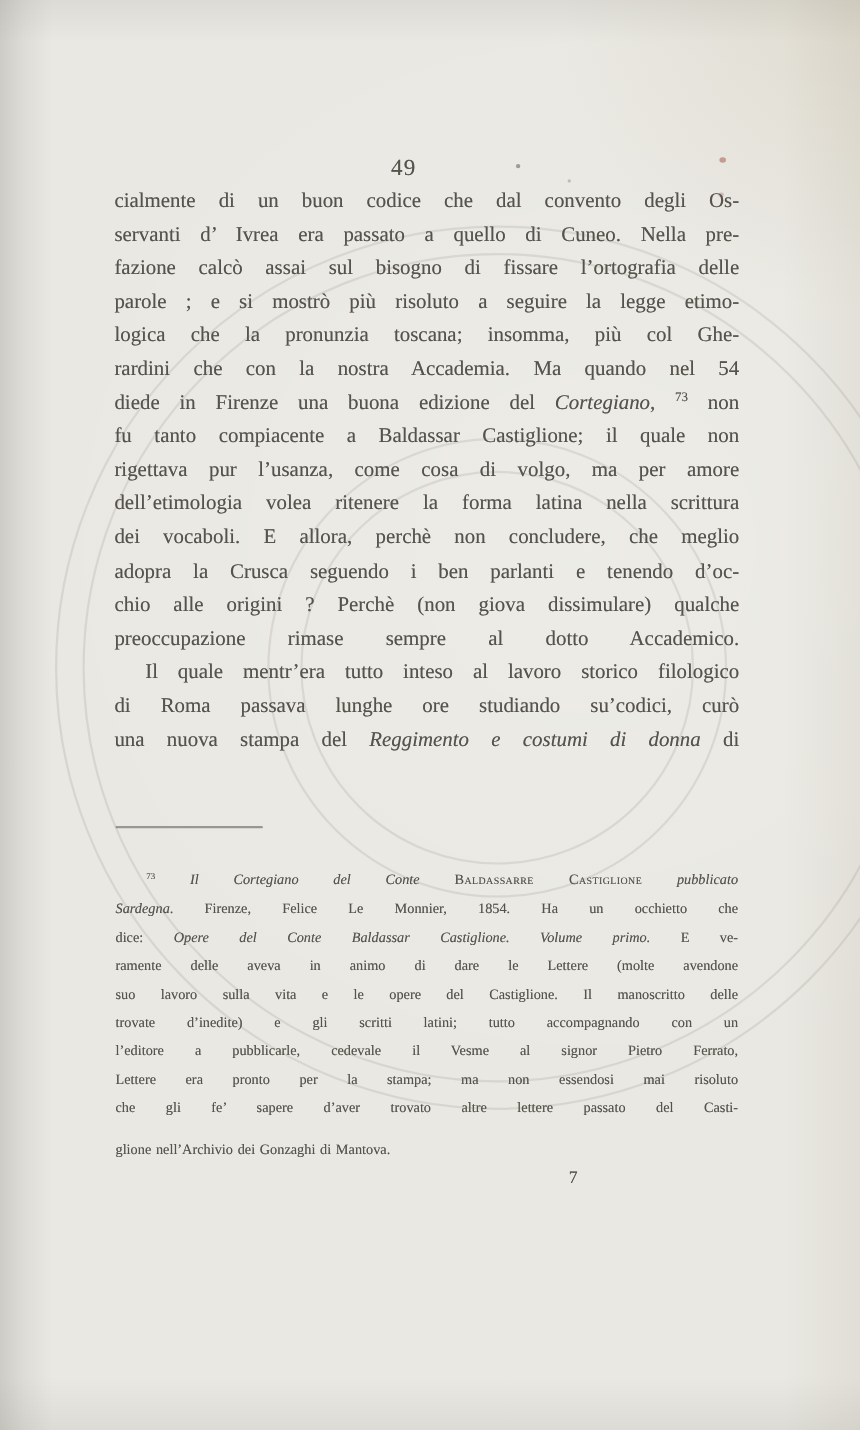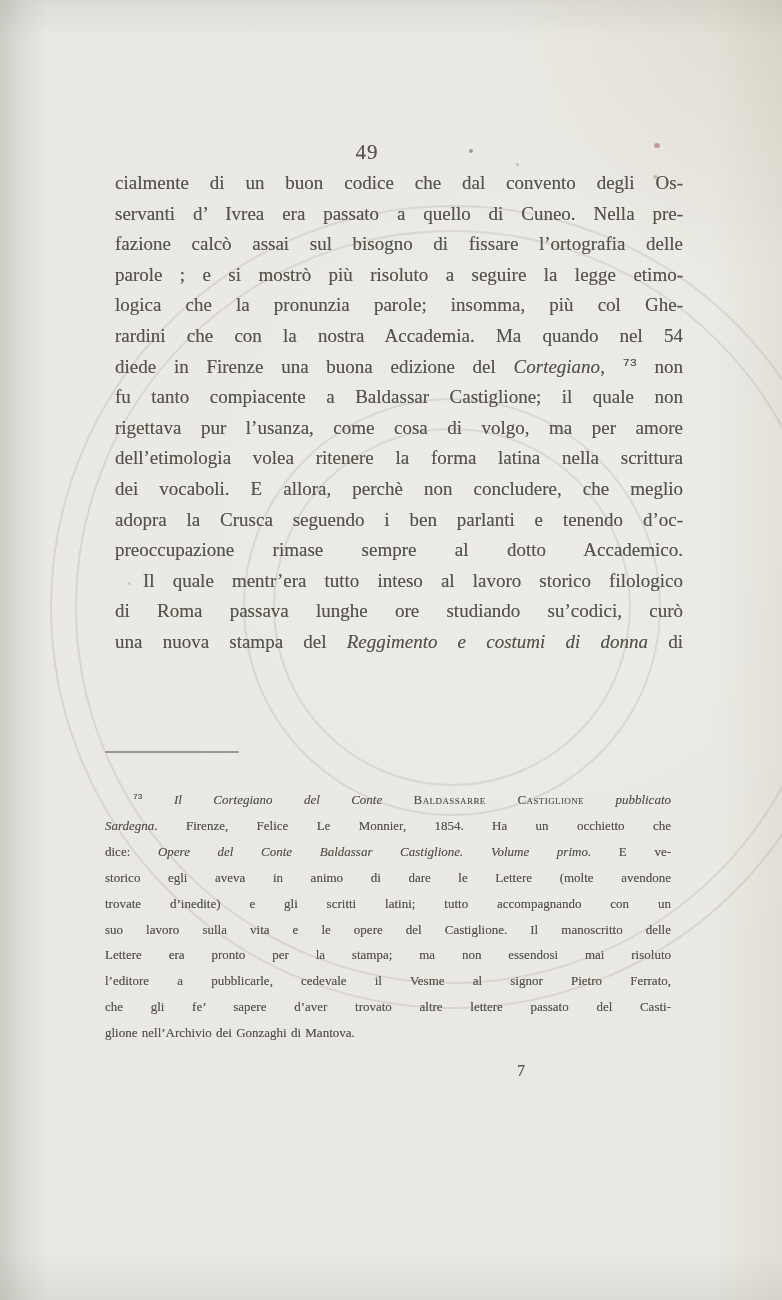--- a/index.html
+++ b/index.html
@@ -38,38 +38,38 @@
   .page-number {
     position: absolute;
     left: 336px; top: 140px; width: 62px;
     text-align: center;
     font-size: 21px;
     letter-spacing: 1px;
   }
 
   .body-text {
     position: absolute;
-    left: 115px; top: 168px; width: 568px;
+    left: 104px; top: 168px; width: 568px;
     font-size: 19px;
     line-height: 30.6px;
     word-spacing: 1.5px;
   }
   .footnote-text {
     position: absolute;
     left: 105px; top: 787px; width: 566px;
     font-size: 13px;
     line-height: 25.9px;
     word-spacing: 1px;
   }
   .tline { text-align: justify; text-align-last: justify; }
-  .tline.lastline { text-align-last: left; }
+  .tline.lastline { text-align-last: left; margin-top: 12px; }
   .tline.indent { text-indent: 28px; }
   .it  { font-style: italic; }
   .sc  { font-variant: small-caps; letter-spacing: 0.4px; }
-  .sup { font-size: 0.62em; vertical-align: super; line-height: 0; font-family: Liberation Mono, monospace; }
+  .sup { font-size: 0.62em; vertical-align: super; line-height: 0; }
 
   .footnote-separator {
     position: absolute;
     left: 105px; top: 751px; width: 134px; height: 2px;
     background: rgba(86,84,77,0.55);
     border-radius: 1px;
   }
 
   .signature-mark {
     position: absolute;
@@ -101,44 +101,45 @@
   <div class="speck speck-4"></div>
   <div class="speck speck-5"></div>
 
   <div class="page-number ink">49</div>
 
   <div class="body-text ink">
       <div class="tline"><span>cialmente di un buon codice che dal convento degli Os-</span></div>
       <div class="tline"><span>servanti d’ Ivrea era passato a quello di Cuneo. Nella pre-</span></div>
       <div class="tline"><span>fazione calcò assai sul bisogno di fissare l’ortografia delle</span></div>
       <div class="tline"><span>parole ; e si mostrò più risoluto a seguire la legge etimo-</span></div>
-      <div class="tline"><span>logica che la pronunzia parole; insomma, più col Ghe-</span></div>
+      <div class="tline"><span>logica che la pronunzia toscana; insomma, più col Ghe-</span></div>
       <div class="tline"><span>rardini che con la nostra Accademia. Ma quando nel 54</span></div>
       <div class="tline"><span>diede in Firenze una buona edizione del </span><span class="it">Cortegiano</span><span>, </span><span class="sup">73</span><span> non</span></div>
       <div class="tline"><span>fu tanto compiacente a Baldassar Castiglione; il quale non</span></div>
       <div class="tline"><span>rigettava pur l’usanza, come cosa di volgo, ma per amore</span></div>
       <div class="tline"><span>dell’etimologia volea ritenere la forma latina nella scrittura</span></div>
       <div class="tline"><span>dei vocaboli. E allora, perchè non concludere, che meglio</span></div>
       <div class="tline"><span>adopra la Crusca seguendo i ben parlanti e tenendo d’oc-</span></div>
+      <div class="tline"><span>chio alle origini ? Perchè (non giova dissimulare) qualche</span></div>
       <div class="tline"><span>preoccupazione rimase sempre al dotto Accademico.</span></div>
       <div class="tline indent"><span>Il quale mentr’era tutto inteso al lavoro storico filologico</span></div>
       <div class="tline"><span>di Roma passava lunghe ore studiando su’codici, curò</span></div>
       <div class="tline"><span>una nuova stampa del </span><span class="it">Reggimento e costumi di donna</span><span> di</span></div>
     </div>
 
   <div class="footnote-separator"></div>
 
   <div class="footnote-text ink">
       <div class="tline indent"><span class="sup">73</span><span class="it"> Il Cortegiano del Conte </span><span class="sc">Baldassarre Castiglione</span><span class="it"> pubblicato</span></div>
       <div class="tline"><span class="it">Sardegna</span><span>. Firenze, Felice Le Monnier, 1854. Ha un occhietto che</span></div>
       <div class="tline"><span>dice: </span><span class="it">Opere del Conte Baldassar Castiglione. Volume primo.</span><span> E ve-</span></div>
-      <div class="tline"><span>storico egli aveva in animo di dare le Lettere (molte avendone</span></div>
+      <div class="tline"><span>ramente delle aveva in animo di dare le Lettere (molte avendone</span></div>
+      <div class="tline"><span>suo lavoro sulla vita e le opere del Castiglione. Il manoscritto delle</span></div>
       <div class="tline"><span>trovate d’inedite) e gli scritti latini; tutto accompagnando con un</span></div>
-      <div class="tline"><span>suo lavoro sulla vita e le opere del Castiglione. Il manoscritto delle</span></div>
+      <div class="tline"><span>l’editore a pubblicarle, cedevale il Vesme al signor Pietro Ferrato,</span></div>
       <div class="tline"><span>Lettere era pronto per la stampa; ma non essendosi mai risoluto</span></div>
-      <div class="tline"><span>l’editore a pubblicarle, cedevale il Vesme al signor Pietro Ferrato,</span></div>
       <div class="tline"><span>che gli fe’ sapere d’aver trovato altre lettere passato del Casti-</span></div>
       <div class="tline lastline"><span>glione nell’Archivio dei Gonzaghi di Mantova.</span></div>
     </div>
 
   <div class="signature-mark ink">7</div>
 
 </div>
 
 </body></html>

